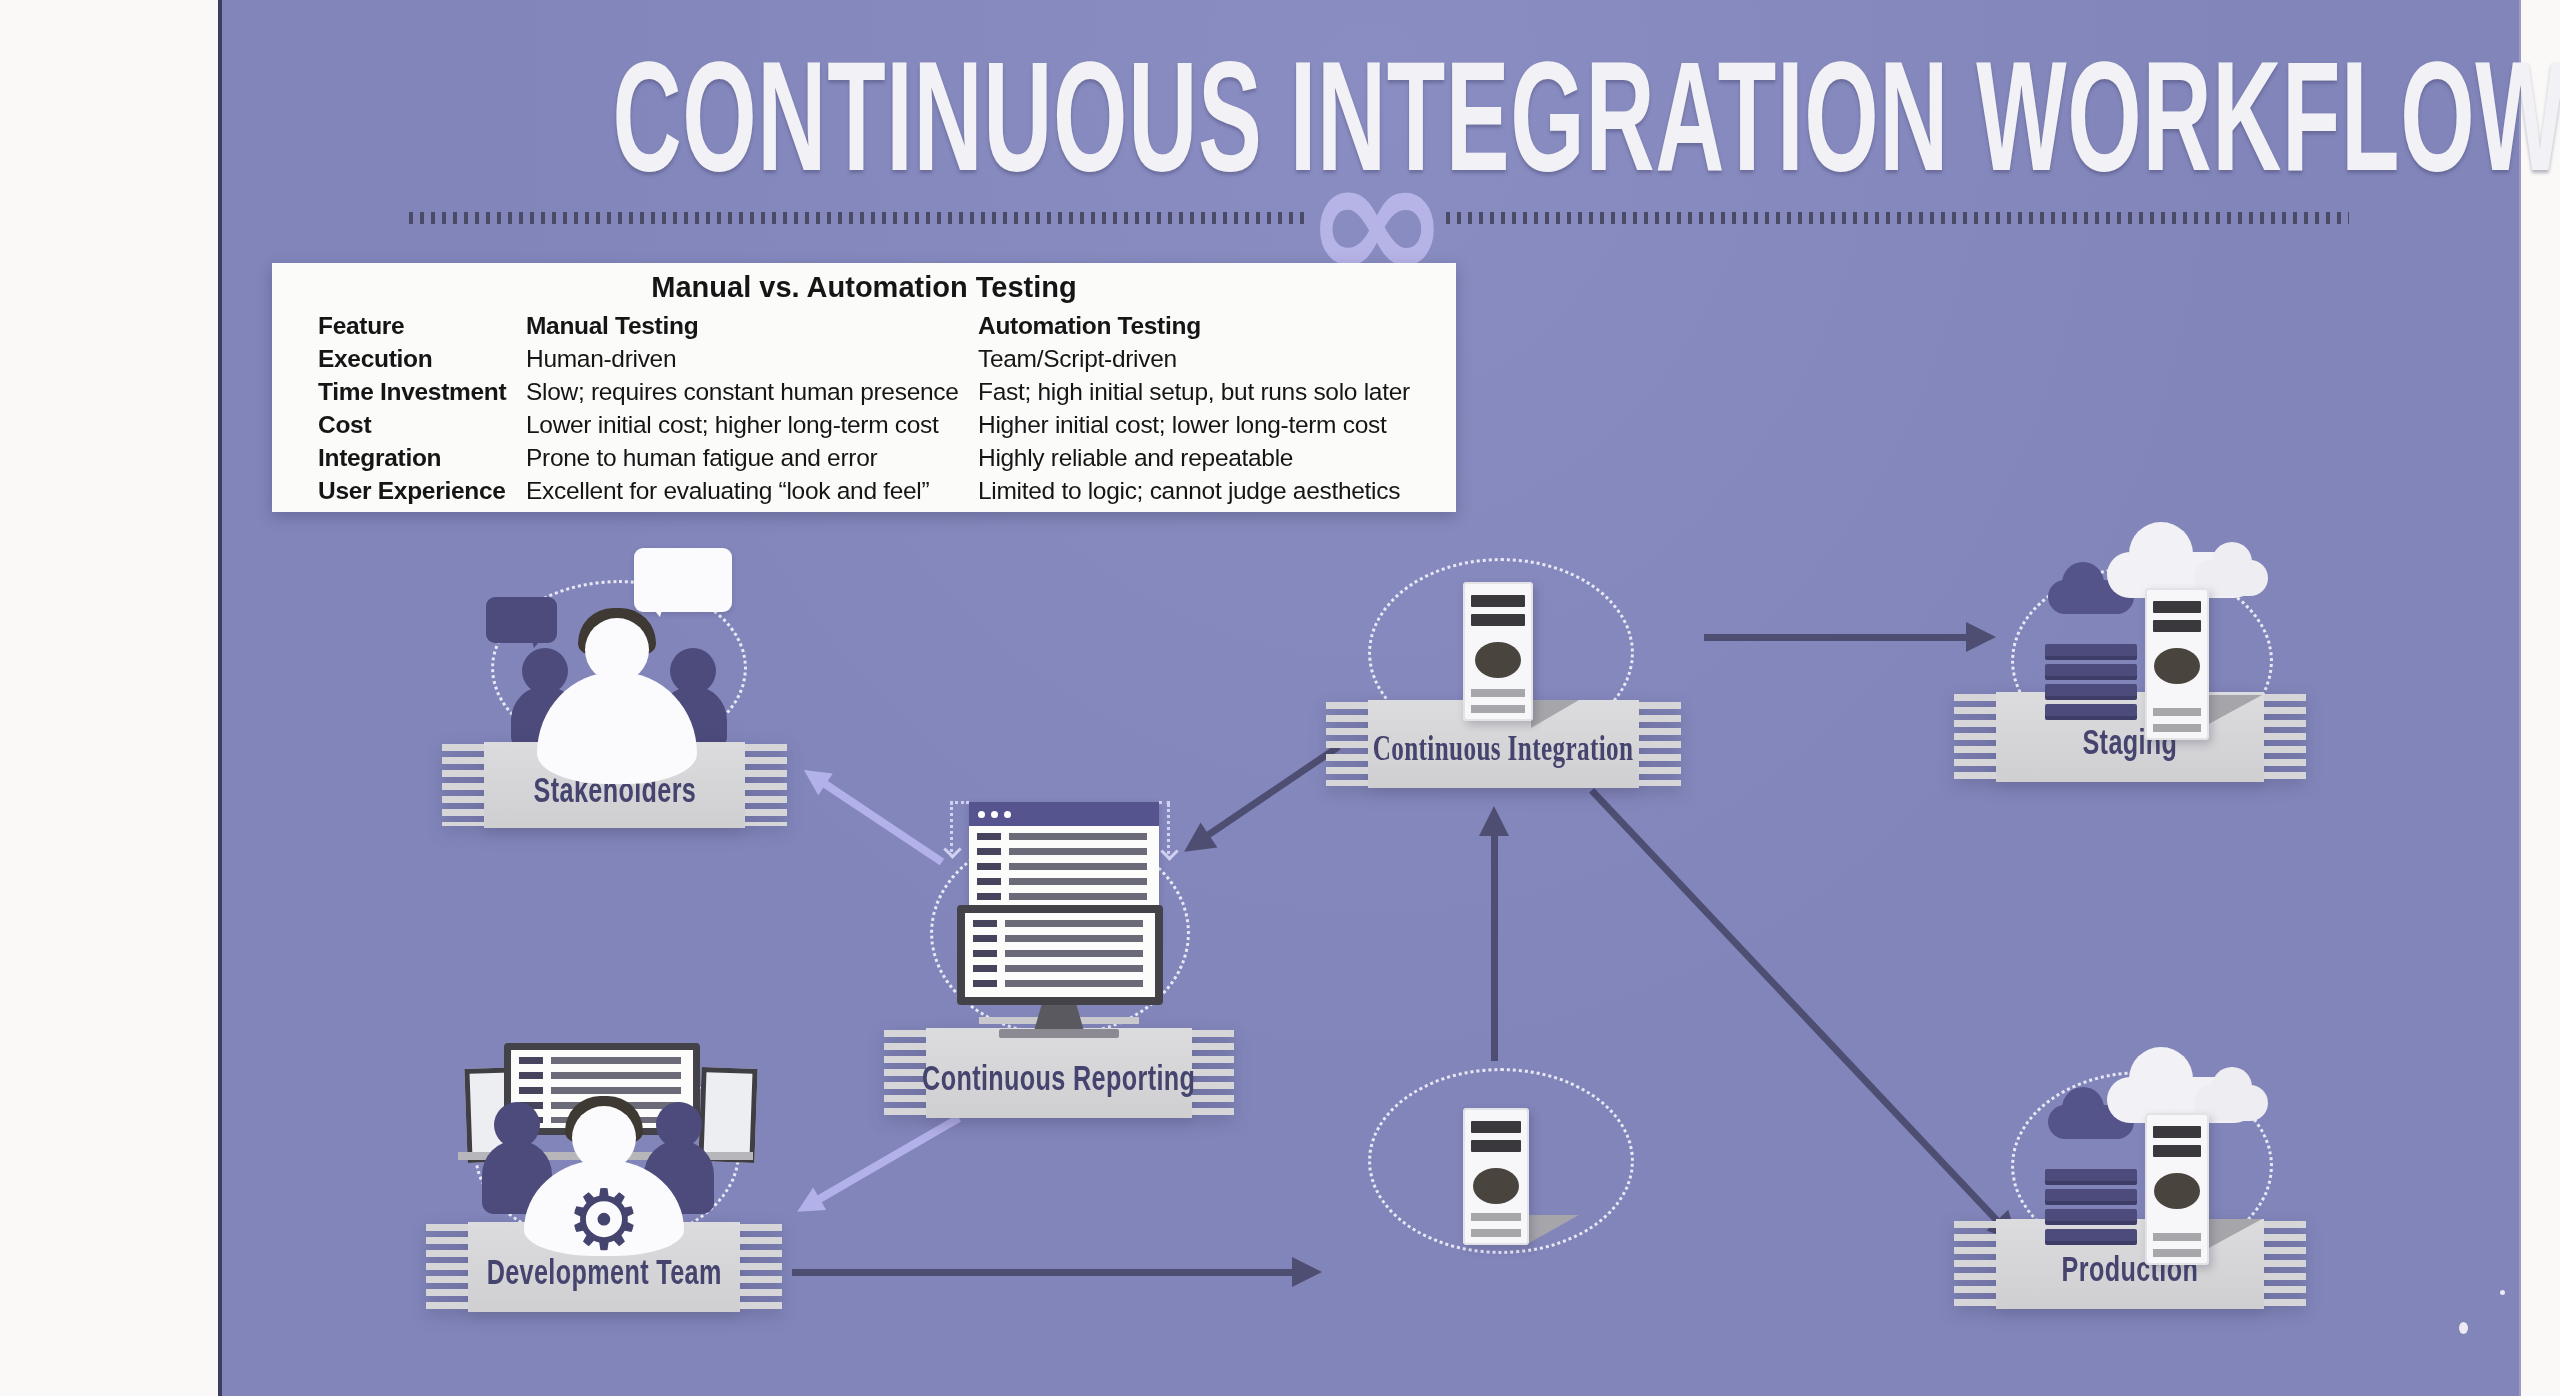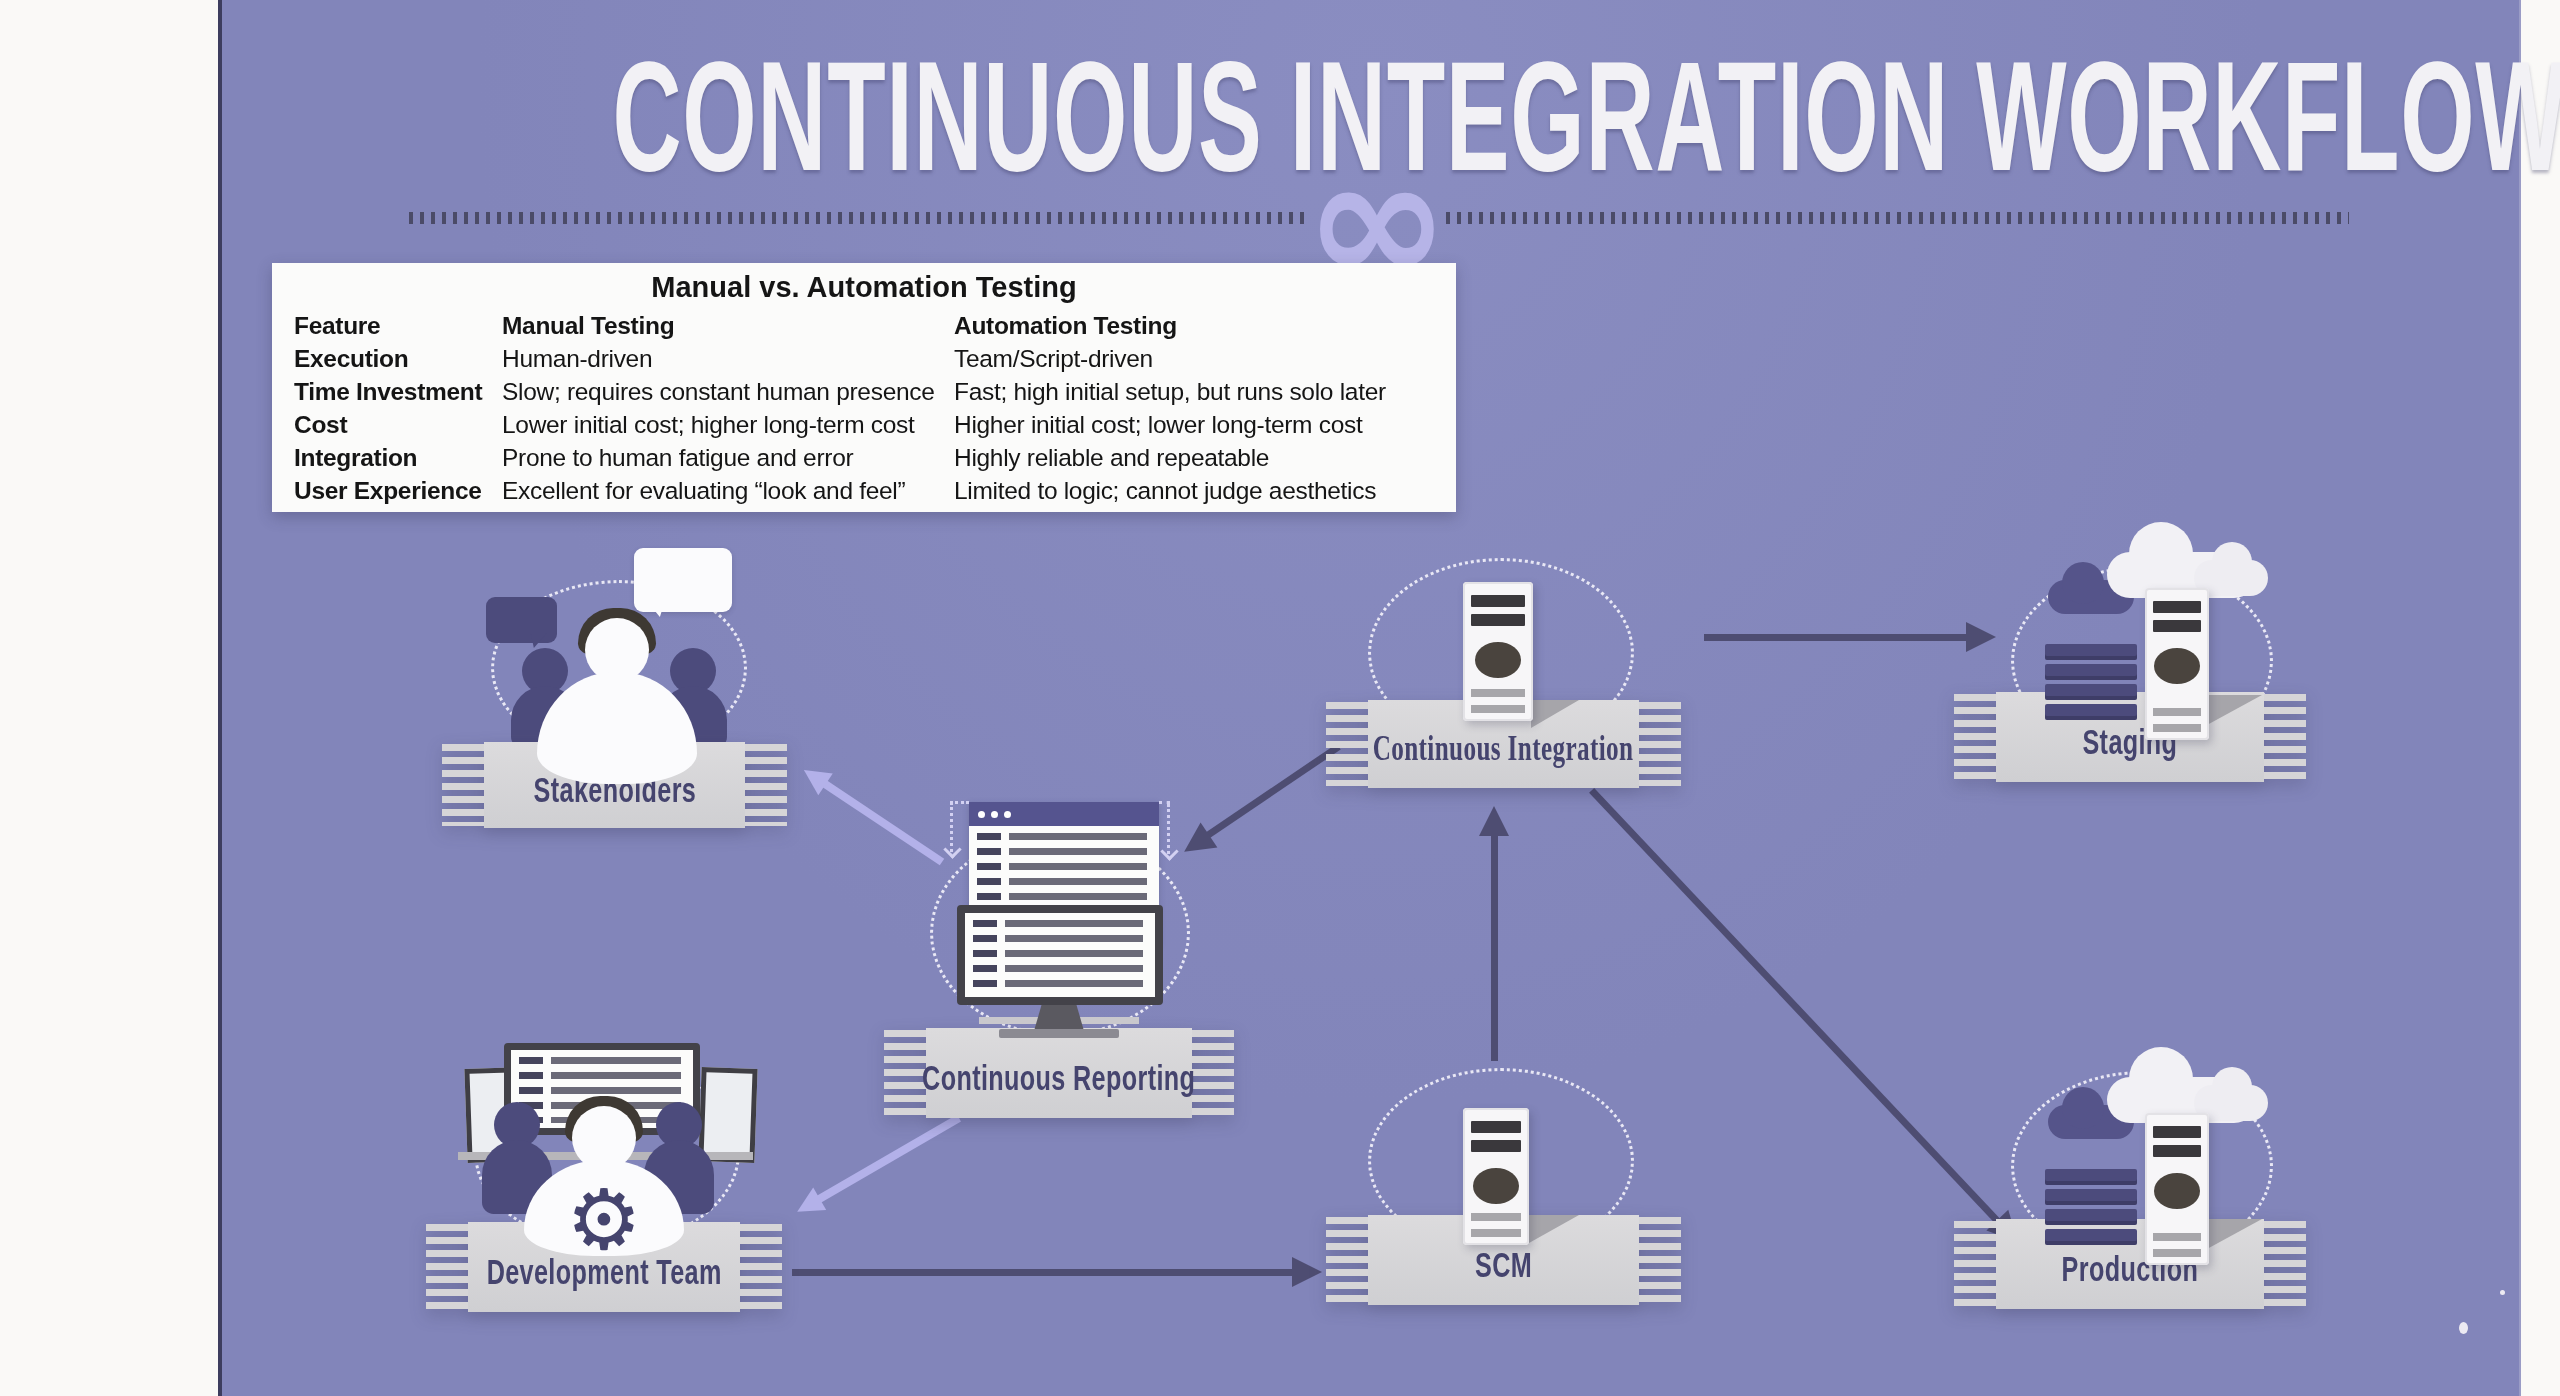--- a/index.html
+++ b/index.html
@@ -27,21 +27,21 @@
     display:flex;align-items:center;justify-content:center;
     font-family:"DejaVu Sans",sans-serif;font-weight:bold;font-size:175px;
     color:var(--infinity,#b6b4e7);line-height:1;}
 
   
   .cmp{position:absolute;left:50px;top:263px;width:1184px;height:249px;
     background:var(--table_bg,#fbfbfa);box-shadow:0 5px 14px rgba(45,45,80,.30);
     color:var(--table_text,#151515);}
   .cmp-title{padding-top:8px;height:38px;text-align:center;font-size:29px;font-weight:bold;}
   .cmp-grid{display:grid;grid-template-columns:208px 452px 1fr;padding-left:22px;
-    font-size:24.5px;letter-spacing:-0.3px;line-height:33px;white-space:nowrap;}
+    font-size:24.5px;letter-spacing:-0.3px;line-height:33px;white-space:nowrap;margin-left:24px;}
   .cmp-grid .h{font-weight:bold;}
   .cmp-grid .f{font-weight:bold;}
 
   
   .banner{position:absolute;z-index:4;filter:drop-shadow(0 6px 8px rgba(40,40,70,.28));}
   .banner .fl,.banner .fr{position:absolute;top:2px;bottom:2px;width:42px;
     background:repeating-linear-gradient(to bottom,var(--banner,#d6d5d7) 0 7px,transparent 7px 13px);}
   .banner .fl{left:0;}.banner .fr{right:0;}
   .banner .body{position:absolute;left:42px;right:42px;top:0;bottom:0;
     background:linear-gradient(#dcdbdd,#cfcfd2);display:flex;align-items:center;justify-content:center;}
@@ -271,27 +271,20 @@
     <div class="dotring" style="left:1146px;top:1068px;width:260px;height:180px;"></div>
     <div class="fold" style="left:1307px;top:1215px;width:50px;height:28px;"></div>
     <div class="tower" style="left:1241px;top:1108px;width:66px;height:137px;">
       <div class="sl"></div>
         <div class="sl"></div>
         <div class="ov"></div>
         <div class="sp"></div>
         <div class="bs"></div>
         <div class="bs"></div>
     </div>
-    <div class="banner" style="left:1104px;top:1215px;width:355px;height:90px;">
-      <div class="fl"></div>
-        <div class="fr"></div>
-      <div class="body">
-          <span class="lbl">SCM</span>
-        </div>
-    </div>
 
     <div class="dotring" style="left:1789px;top:566px;width:256px;height:184px;"></div>
     <div class="cloud d" style="left:1826px;top:580px;width:86px;height:34px;"></div>
     <div class="cloud w" style="left:1885px;top:552px;width:150px;height:46px;"></div>
     <div class="cloud w2" style="left:1972px;top:560px;width:74px;height:36px;"></div>
     <div class="stack" style="left:1823px;top:644px;width:92px;">
       <i></i>
         <i></i>
         <i></i>
         <i></i>

